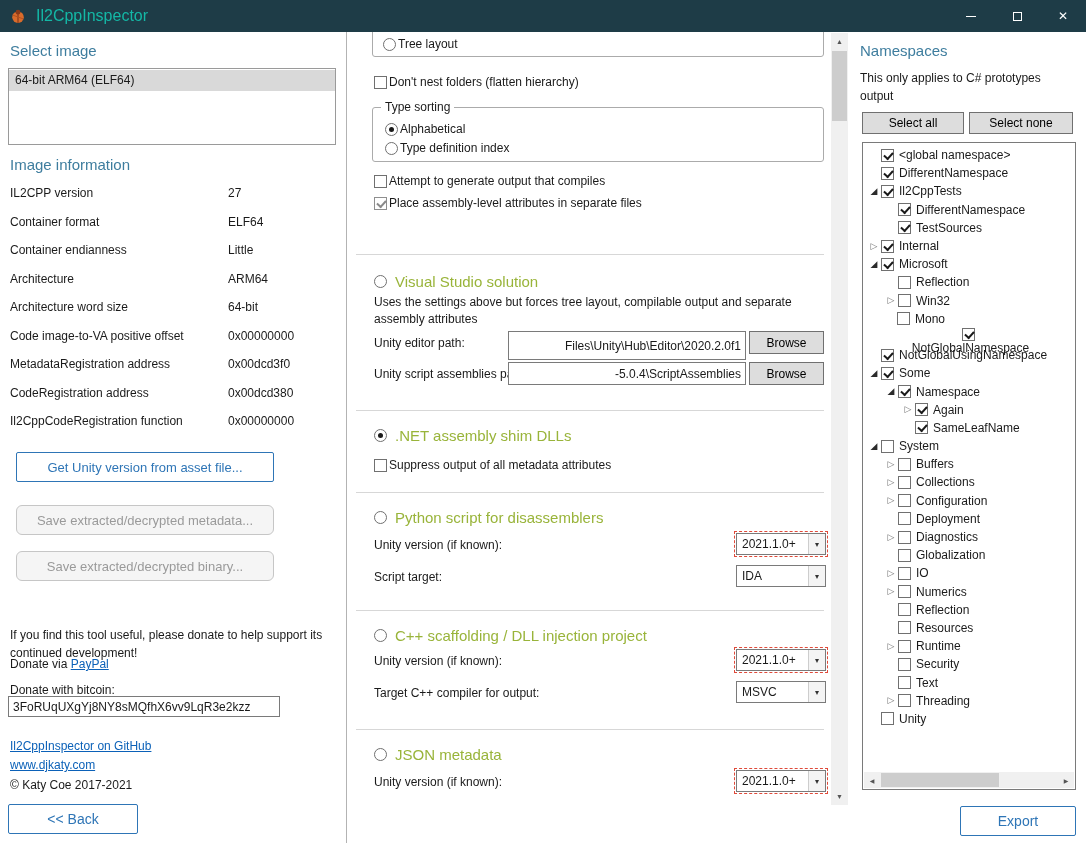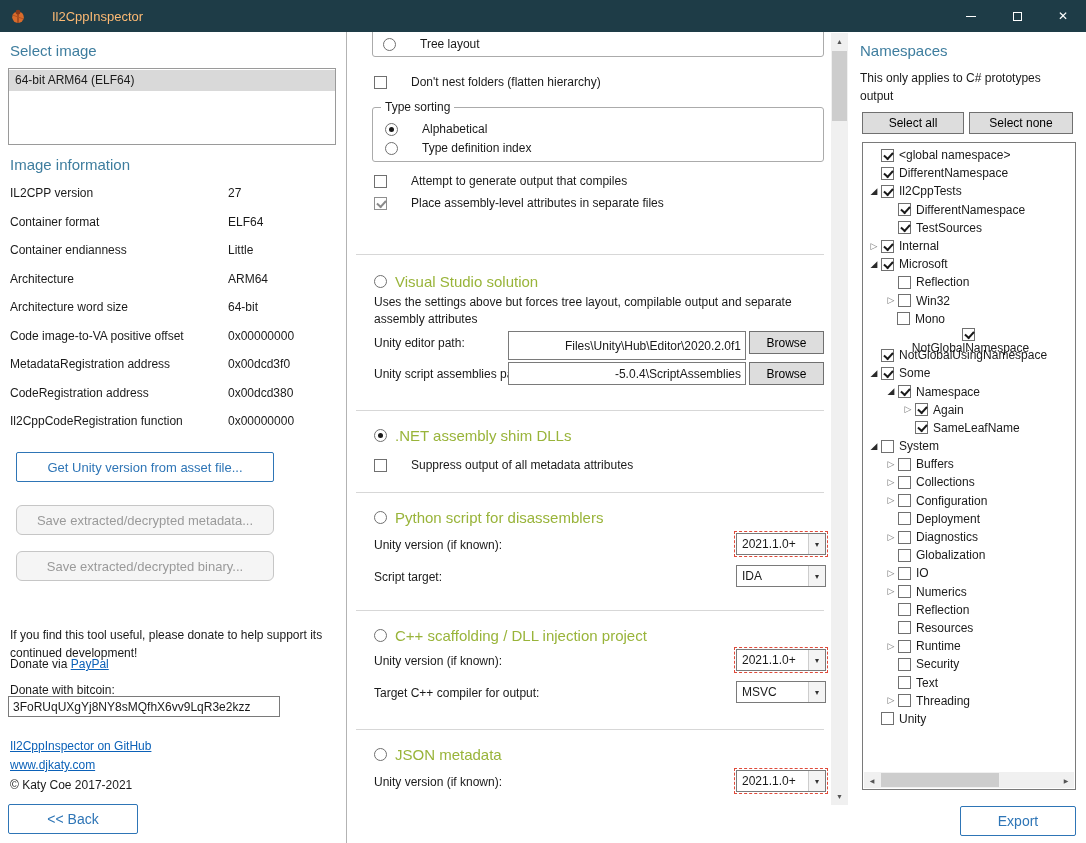--- a/index.html
+++ b/index.html
@@ -3,21 +3,21 @@
 <meta charset="utf-8">
 <style>
   *{margin:0;padding:0;box-sizing:border-box}
   html,body{background:#777}
   body{font-family:"Liberation Sans",sans-serif;color:#1a1a1a}
   .window{position:relative;width:1086px;height:843px;background:#fff;overflow:hidden}
 
   
   .titlebar{position:absolute;left:0;top:0;width:100%;height:32px;background:#1e3c47;display:flex;align-items:center}
   .app-icon{width:16px;height:16px;margin-left:10px;flex:none}
-  .title-text{color:#fdba74;font-size:13px;margin-left:26px}
+  .title-text{color:#14b8a6;font-size:16px;margin-left:10px}
   .win-controls{margin-left:auto;display:flex;height:100%}
   .win-btn{width:46px;height:100%;display:flex;align-items:center;justify-content:center;color:#fff;cursor:pointer}
   .glyph-min{display:block;width:10px;height:1px;background:#fff}
   .glyph-max{display:block;width:9px;height:9px;border:1px solid #fff}
   .glyph-close{font-size:12px;color:#fff}
 
   
   .left-panel{position:absolute;left:0;top:32px;width:347px;bottom:0;background:#fff;border-right:1px solid #b3b3b3}
   .center-panel{position:absolute;left:348px;top:32px;width:500px;bottom:0;background:#fff;overflow:hidden}
   .right-panel{position:absolute;left:848px;top:32px;width:238px;bottom:0;background:#fff}
@@ -41,21 +41,21 @@
   .btn.disabled{border:1px solid #c6c6c6;color:#9a9a9a;background:#f5f5f5;cursor:default;border-radius:6px}
   .btn.std{border:1px solid #707070;color:#000;background:#ddd;font-size:12px;border-radius:0}
 
   .textbox{border:1px solid #7a7a7a;background:#fff;display:flex;align-items:center;overflow:hidden}
   .tb-text{font-size:12px;padding:0 4px;white-space:nowrap}
   .textbox.right .tb-text{margin-left:auto}
 
   .groupbox{border:1px solid #ababab;border-radius:3px}
   .gb-label{position:absolute;top:-8px;left:8px;background:#fff;padding:0 4px;font-size:12px;white-space:nowrap}
 
-  .check-row,.radio-row{display:flex;align-items:center;gap:24px;height:18px;white-space:nowrap;cursor:pointer}
+  .check-row,.radio-row{display:flex;align-items:center;gap:2px;height:18px;white-space:nowrap;cursor:pointer}
   .cb{width:13px;height:13px;border:1px solid #707070;background:#fff;position:relative;flex:none}
   .cb.checked::after{content:"";position:absolute;left:2px;top:2px;width:7px;height:4px;border-left:2px solid #1a1a1a;border-bottom:2px solid #1a1a1a;transform:rotate(-48deg)}
   .cb.gray{border-color:#8f8f8f}
   .cb.gray::after{border-color:#8a8a8a}
   .rb{width:13px;height:13px;border:1px solid #707070;border-radius:50%;background:#fff;flex:none;position:relative}
   .rb.checked::after{content:"";position:absolute;left:3px;top:3px;width:5px;height:5px;background:#1a1a1a;border-radius:50%}
   .cb-label,.rb-label{font-size:12px}
   .green-row{gap:8px;height:22px}
   .green-row .rb-label{font-size:15px;color:#99b43a}
   .option-list .check-row{margin-bottom:4px}

